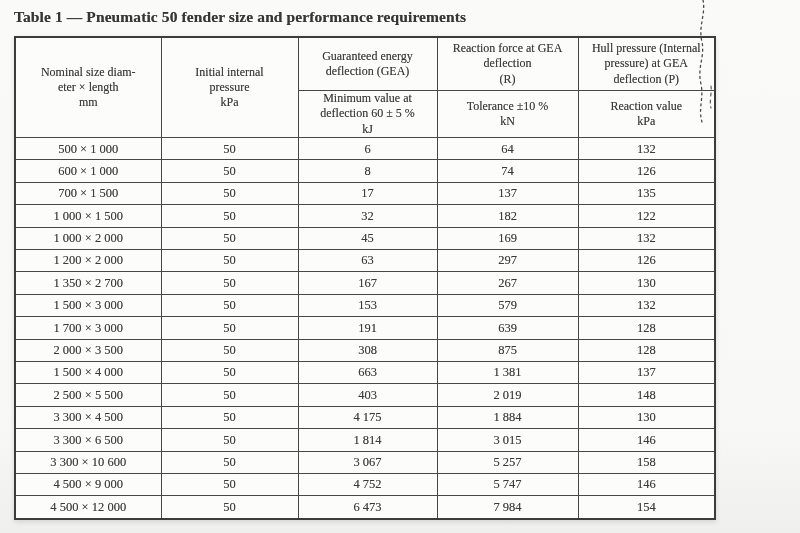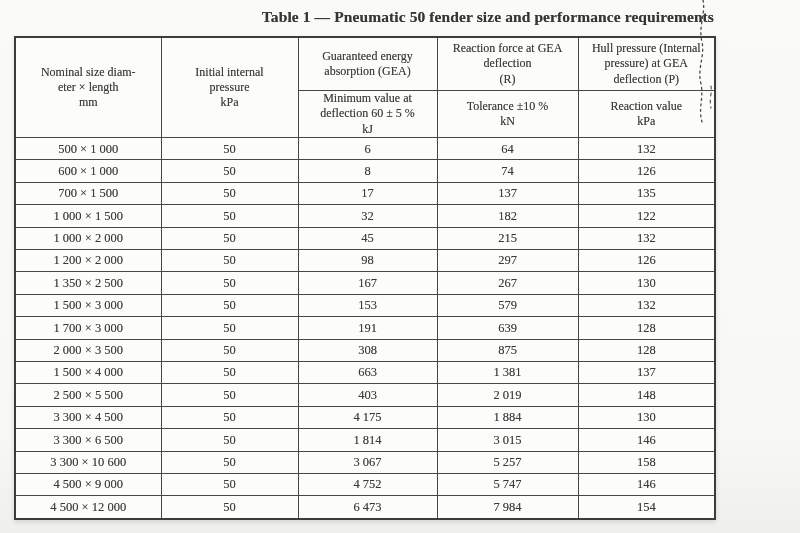--- a/index.html
+++ b/index.html
@@ -18,21 +18,21 @@
   .page {
     position: absolute;
     inset: 0;
     background: linear-gradient(180deg, #fafaf8 0%, #f8f8f6 80%, #efefed 100%);
   }
   .doc-title {
     position: absolute;
     top: 8px;
     left: 14px;
     width: 700px;
-    text-align: right;
+    text-align: left;
     font-size: 15.5px;
     font-weight: bold;
     letter-spacing: 0.1px;
     color: #363636;
     text-shadow: 0 0 0.5px rgba(54,54,54,0.55);
   }
   table.spec-table {
     position: absolute;
     top: 36px;
     left: 14px;
@@ -101,21 +101,21 @@
     </colgroup>
     <thead>
       <tr class="head-top">
         <th class="span-head" rowspan="2">Nominal size diam-
 eter × length
 mm</th>
         <th class="span-head" rowspan="2">Initial internal
 pressure
 kPa</th>
         <th class="group-head">Guaranteed energy
-absorption (GEA)</th>
+deflection (GEA)</th>
         <th class="group-head">Reaction force at GEA
 deflection
 (R)</th>
         <th class="group-head">Hull pressure (Internal
 pressure) at GEA
 deflection (P)</th>
       </tr>
       <tr class="head-bottom">
         <th class="sub-head">Minimum value at
 deflection 60 ± 5 %
@@ -152,32 +152,32 @@
           <td class="data-cell">1 000 × 1 500</td>
           <td class="data-cell">50</td>
           <td class="data-cell">32</td>
           <td class="data-cell">182</td>
           <td class="data-cell">122</td>
         </tr>
         <tr>
           <td class="data-cell">1 000 × 2 000</td>
           <td class="data-cell">50</td>
           <td class="data-cell">45</td>
-          <td class="data-cell">215</td>
+          <td class="data-cell">169</td>
           <td class="data-cell">132</td>
         </tr>
         <tr>
           <td class="data-cell">1 200 × 2 000</td>
           <td class="data-cell">50</td>
-          <td class="data-cell">98</td>
+          <td class="data-cell">63</td>
           <td class="data-cell">297</td>
           <td class="data-cell">126</td>
         </tr>
         <tr>
-          <td class="data-cell">1 350 × 2 500</td>
+          <td class="data-cell">1 350 × 2 700</td>
           <td class="data-cell">50</td>
           <td class="data-cell">167</td>
           <td class="data-cell">267</td>
           <td class="data-cell">130</td>
         </tr>
         <tr>
           <td class="data-cell">1 500 × 3 000</td>
           <td class="data-cell">50</td>
           <td class="data-cell">153</td>
           <td class="data-cell">579</td>

